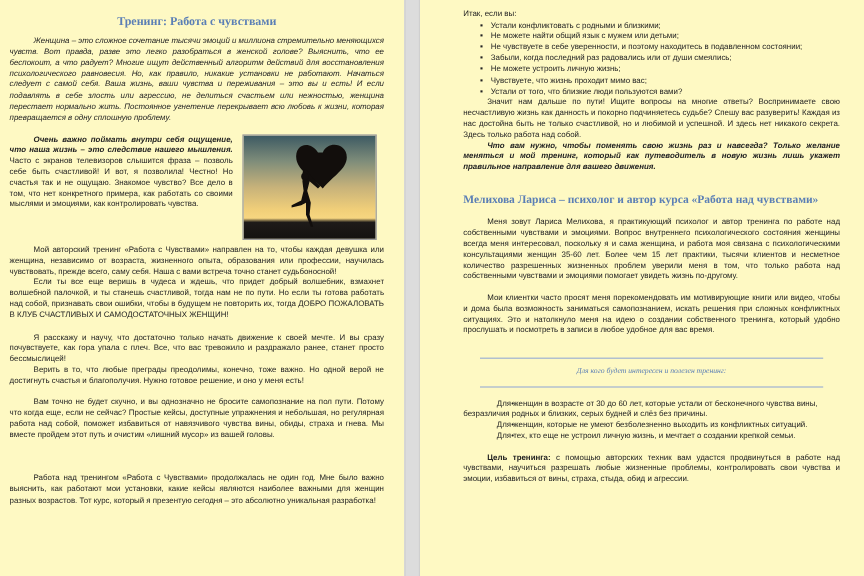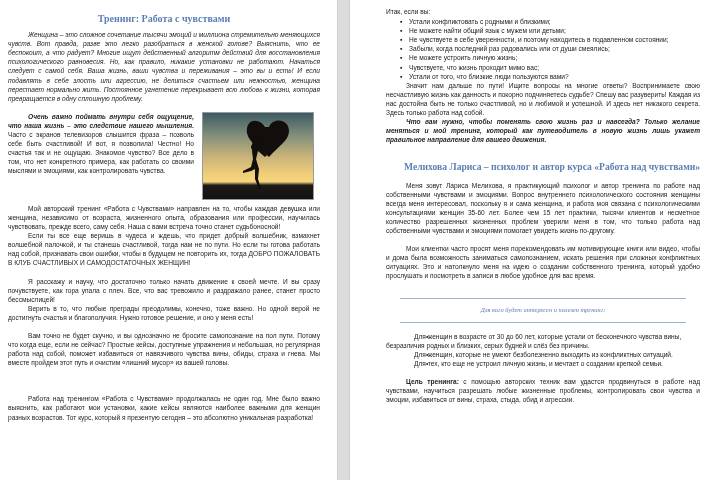--- a/index.html
+++ b/index.html
@@ -1,25 +1,25 @@
 <!DOCTYPE html>
 <html><head>
 <meta charset="utf-8">
 <style>
   html,body{margin:0;padding:0;}
   body{width:720px;height:480px;overflow:hidden;background:#e6e6e6;position:relative;font-family:"Liberation Sans",sans-serif;color:#222;}
-  .page{position:absolute;top:0;height:480px;background:#ffffff;overflow:hidden;}
+  .page{position:absolute;top:0;height:480px;background:#fef9c3;overflow:hidden;}
   #page-left{left:0;width:337px;}
   #page-right{left:350px;width:370px;}
   .gutter{position:absolute;left:337px;top:0;width:13px;height:480px;background:#dcdcdc;border-left:1px solid #cfcfcf;border-right:1px solid #cfcfcf;box-sizing:border-box;}
   .content{position:absolute;font-size:6.6px;line-height:9.1px;}
   #page-left .content{left:8px;top:8px;width:312px;}
   #page-right .content{left:36px;top:7px;width:314px;}
   h1.t{font-family:"Liberation Serif",serif;color:#5b7fb5;font-size:10px;font-weight:bold;text-align:center;margin:6px 0 7px 0;}
-  h2.t{font-family:"Liberation Serif",serif;color:#5b7fb5;font-size:9.6px;font-weight:bold;text-align:right;margin:0;}
+  h2.t{font-family:"Liberation Serif",serif;color:#5b7fb5;font-size:9.6px;font-weight:bold;text-align:left;margin:0;}
   p{margin:0;text-align:justify;}
   .ind{text-indent:20px;}
   .it{font-style:italic;}
   .bi{font-style:italic;font-weight:bold;}
   .b{font-weight:bold;}
   .float-wrap{position:relative;}
   .photo{float:right;width:110px;height:86px;margin:0 6px 4px 8px;position:relative;overflow:hidden;
     background:linear-gradient(180deg,#3d5a63 0%,#7f8d7a 25%,#c7b27a 50%,#f1cf79 72%,#f7d680 80%,#1e1b19 84%,#141210 100%);border:1px solid #999;}
   .photo svg{position:absolute;left:0;top:0;}
   ul.list{margin:1px 0 0 0;padding:0 0 0 14px;list-style:none;}

